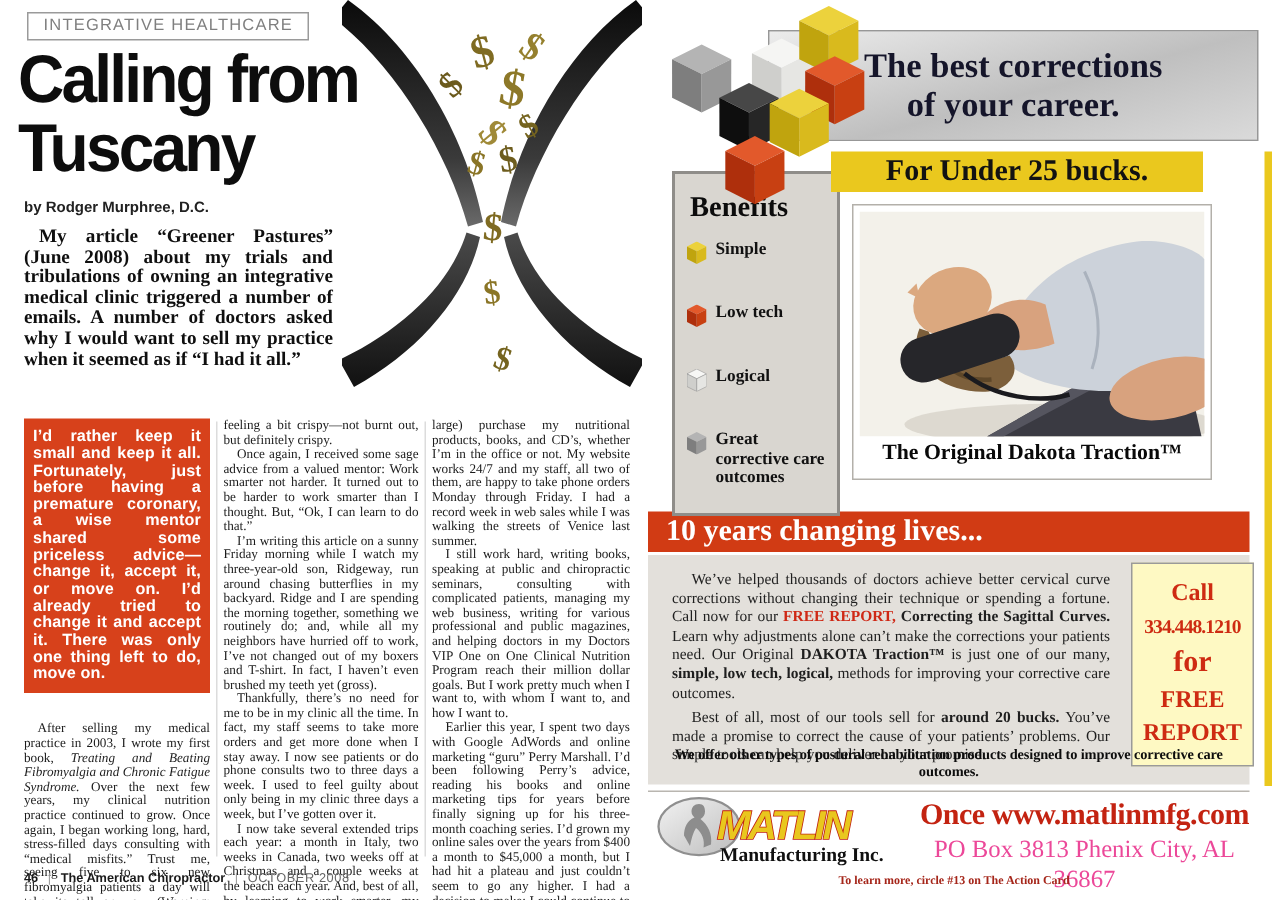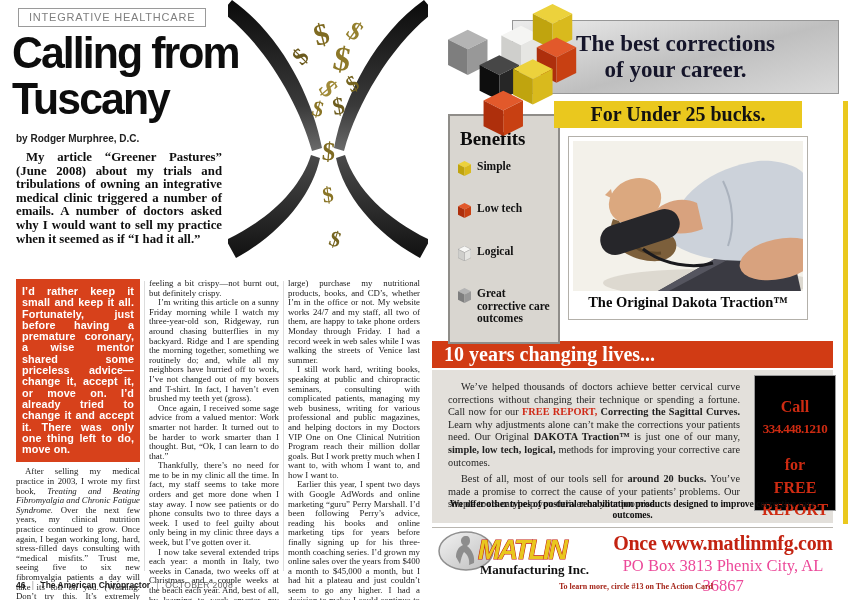--- a/index.html
+++ b/index.html
@@ -20,21 +20,21 @@
          text-align:justify;text-indent:10px;color:#0f0f0f;}
   .hourglass{left:228px;top:0;width:200px;height:272px;}
 
   .cols{left:16px;top:279px;width:404px;display:grid;grid-template-columns:124px 130px 132px;
         column-gap:9px;}
   .col p{margin:0;font-size:8.8px;line-height:9.6px;text-align:justify;color:#1b1b1b;}
   .col p.ind{text-indent:9px;}
   .col .i{font-style:italic;}
   .col-rule{width:1px;background:#dcdcdc;top:281px;height:290px;}
   .pullquote{background:#d7411b;color:#fff;font-family:"Liberation Sans",sans-serif;
-        font-weight:bold;font-size:10.8px;line-height:11.3px;padding:7px 6px;margin-bottom:5px;
+        font-weight:bold;font-size:10.8px;line-height:11.3px;padding:7px 6px;margin-bottom:19px;
         text-align:justify;letter-spacing:.1px;}
   .pg-footer{left:16px;top:580px;font-family:"Liberation Sans",sans-serif;font-size:8.5px;color:#444;}
   .pg-footer .bold{font-weight:bold;color:#1a1a1a;}
   .pg-footer .sep{color:#999;margin:0 4px;font-weight:normal;}
   .pg-footer .issue{color:#666;letter-spacing:.4px;}
 
   
   .page-right{position:absolute;left:424px;top:0;width:424px;height:600px;}
   .cubes{left:18px;top:4px;width:158px;height:138px;z-index:5;}
   .banner-gray{left:88px;top:20px;width:325px;height:72px;z-index:2;
@@ -66,26 +66,26 @@
   .banner-red{left:8px;top:341px;width:401px;height:27px;background:#d13b14;color:#fff;
         font-weight:bold;font-size:20px;display:flex;align-items:center;padding-left:12px;
         box-sizing:border-box;}
   .ad-panel{left:8px;top:370px;width:401px;height:153px;background:#e3e0db;}
   .ad-text{position:absolute;left:12px;top:7px;width:300px;font-size:10.3px;line-height:12.6px;
         text-align:justify;color:#1e1e1e;}
   .ad-text p{margin:4px;}
   .ad-text p.ind{text-indent:13px;}
   .ad-text .b{font-weight:bold;}
   .ad-text .rb{font-weight:bold;color:#cf2815;}
-  .call-box{position:absolute;left:322px;top:5px;width:82px;height:136px;background:#000000;
+  .call-box{position:absolute;left:322px;top:5px;width:82px;height:136px;background:#fef9c3;
         border:1px solid #9a9a9a;box-sizing:border-box;text-align:center;color:#ce2b12;
-        font-weight:bold;padding-top:22px;}
+        font-weight:bold;padding-top:11px;}
   .call-box .l1{font-size:16px;}
   .call-box .l2{font-size:13px;letter-spacing:-.6px;margin-top:5px;}
-  .call-box .l3{font-size:16px;margin-top:19px;}
+  .call-box .l3{font-size:20px;margin-top:4px;}
   .call-box .l4{font-size:16px;margin-top:5px;}
   .call-box .l5{font-size:16px;margin-top:4px;}
   .outcomes{position:absolute;left:4px;bottom:3px;width:393px;text-align:center;
         font-weight:bold;font-size:9.6px;color:#0d0d0d;letter-spacing:-.1px;}
   .divider{left:8px;top:527px;width:401px;height:1px;background:#b9b6b0;}
 
   .logo-wrap{left:12px;top:530px;width:175px;height:50px;}
   .logo-sub{position:absolute;left:44px;top:32px;font-weight:bold;font-size:13px;color:#101010;}
   .visit{left:185px;top:532px;width:228px;text-align:center;color:#c32311;font-weight:bold;
         font-size:20px;letter-spacing:-.3px;}
@@ -144,22 +144,22 @@
   <div class="abs col-rule" style="left:144px"></div>
   <div class="abs col-rule" style="left:283px"></div>
 
   <div class="abs cols">
     <div class="col">
       <div class="pullquote">I’d rather keep it small and keep it all. Fortunately, just before having a premature coronary, a wise mentor shared some priceless advice—change it, accept it, or move on. I’d already tried to change it and accept it. There was only one thing left to do, move on.</div>
       <p class="ind"><span>After selling my medical practice in 2003, I wrote my first book, </span><span class="i">Treating and Beating Fibromyalgia and Chronic Fatigue Syndrome.</span><span> Over the next few years, my clinical nutrition practice continued to grow. Once again, I began working long, hard, stress-filled days consulting with “medical misfits.” Trust me, seeing five to six new fibromyalgia patients a day will take its toll on you. (Warning: Don’t try this. It’s extremely dangerous to your health.) When my </span></p>
     </div>
     <div class="col">
       <p>feeling a bit crispy—not burnt out, but definitely crispy.</p>
+      <p class="ind">Once again, I received some sage advice from a valued mentor: Work smarter not harder. It turned out to be harder to work smarter than I thought. But, “Ok, I can learn to do that.”</p>
       <p class="ind">I’m writing this article on a sunny Friday morning while I watch my three-year-old son, Ridgeway, run around chasing butterflies in my backyard. Ridge and I are spending the morning together, something we routinely do; and, while all my neighbors have hurried off to work, I’ve not changed out of my boxers and T-shirt. In fact, I haven’t even brushed my teeth yet (gross).</p>
-      <p class="ind">Once again, I received some sage advice from a valued mentor: Work smarter not harder. It turned out to be harder to work smarter than I thought. But, “Ok, I can learn to do that.”</p>
       <p class="ind">Thankfully, there’s no need for me to be in my clinic all the time. In fact, my staff seems to take more orders and get more done when I stay away. I now see patients or do phone consults two to three days a week. I used to feel guilty about only being in my clinic three days a week, but I’ve gotten over it.</p>
       <p class="ind">I now take several extended trips each year: a month in Italy, two weeks in Canada, two weeks off at Christmas, and a couple weeks at the beach each year. And, best of all, by learning to work smarter, my patients (and customers at</p>
     </div>
     <div class="col">
       <p>large) purchase my nutritional products, books, and CD’s, whether I’m in the office or not. My website works 24/7 and my staff, all two of them, are happy to take phone orders Monday through Friday. I had a record week in web sales while I was walking the streets of Venice last summer.</p>
       <p class="ind">I still work hard, writing books, speaking at public and chiropractic seminars, consulting with complicated patients, managing my web business, writing for various professional and public magazines, and helping doctors in my Doctors VIP One on One Clinical Nutrition Program reach their million dollar goals. But I work pretty much when I want to, with whom I want to, and how I want to.</p>
       <p class="ind">Earlier this year, I spent two days with Google AdWords and online marketing “guru” Perry Marshall. I’d been following Perry’s advice, reading his books and online marketing tips for years before finally signing up for his three-month coaching series. I’d grown my online sales over the years from $400 a month to $45,000 a month, but I had hit a plateau and just couldn’t seem to go any higher. I had a decision to make: I could continue to read all I could about online marketing and sales over the next several months,</p>
 
     </div>
   </div>

